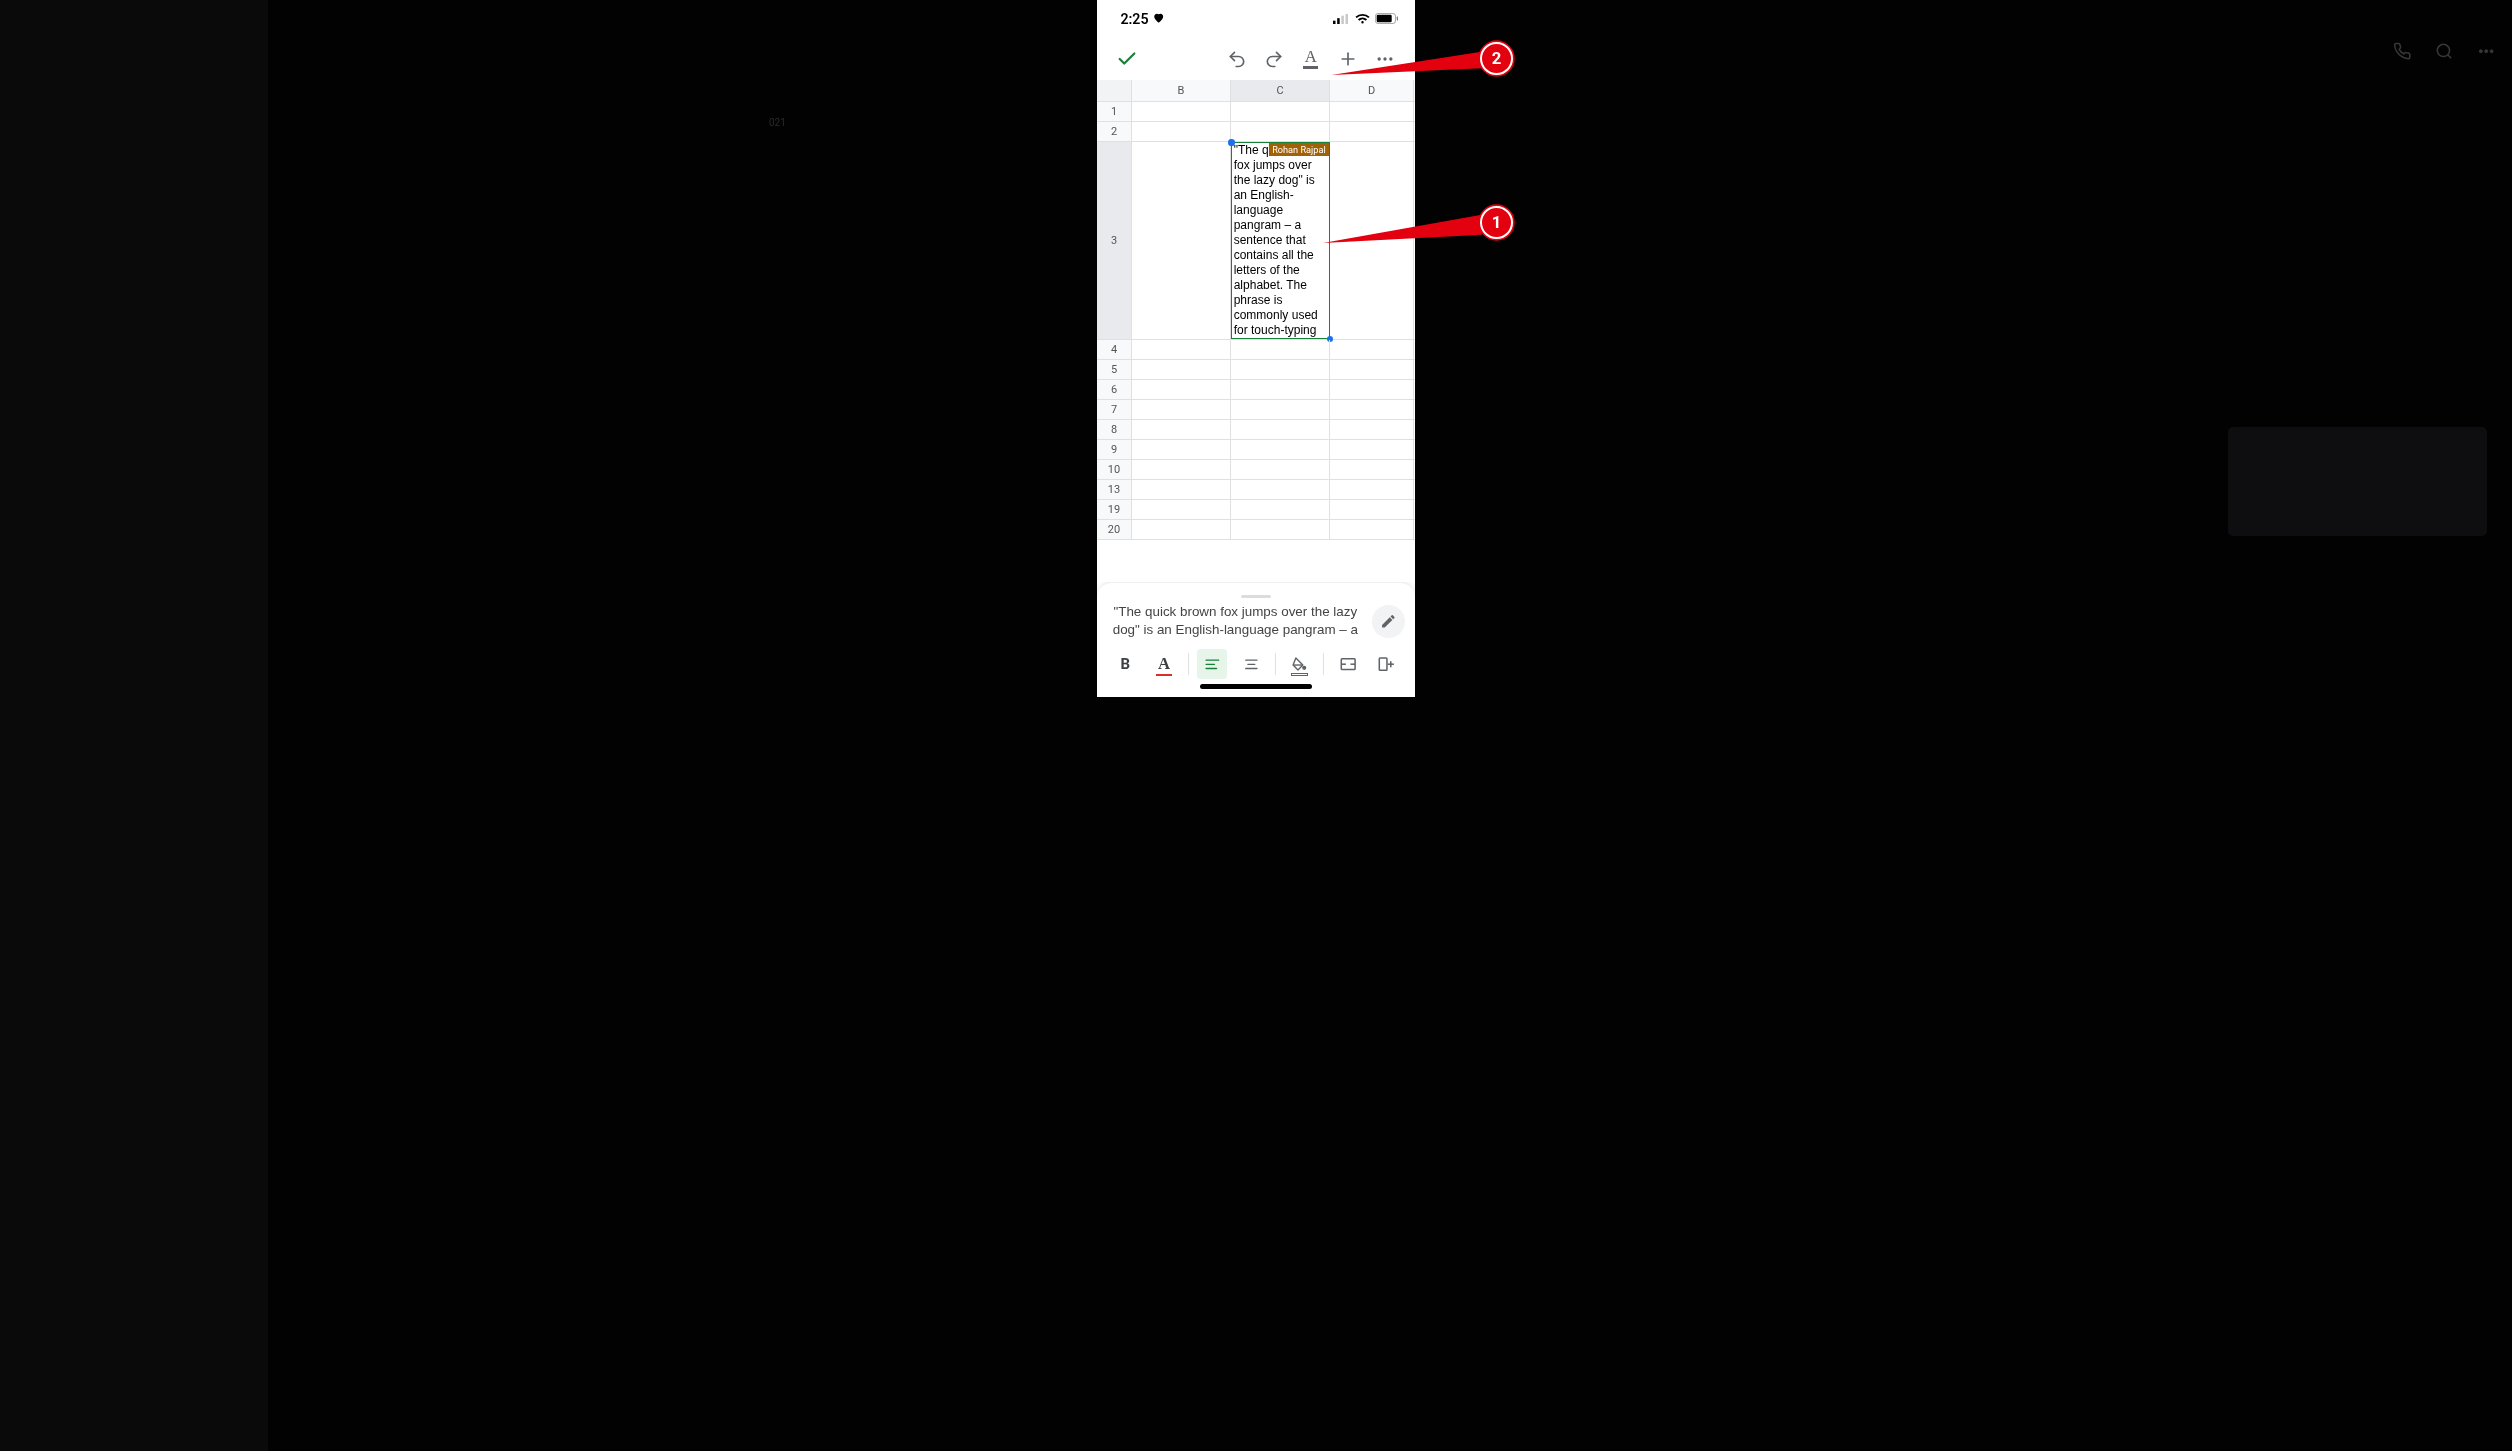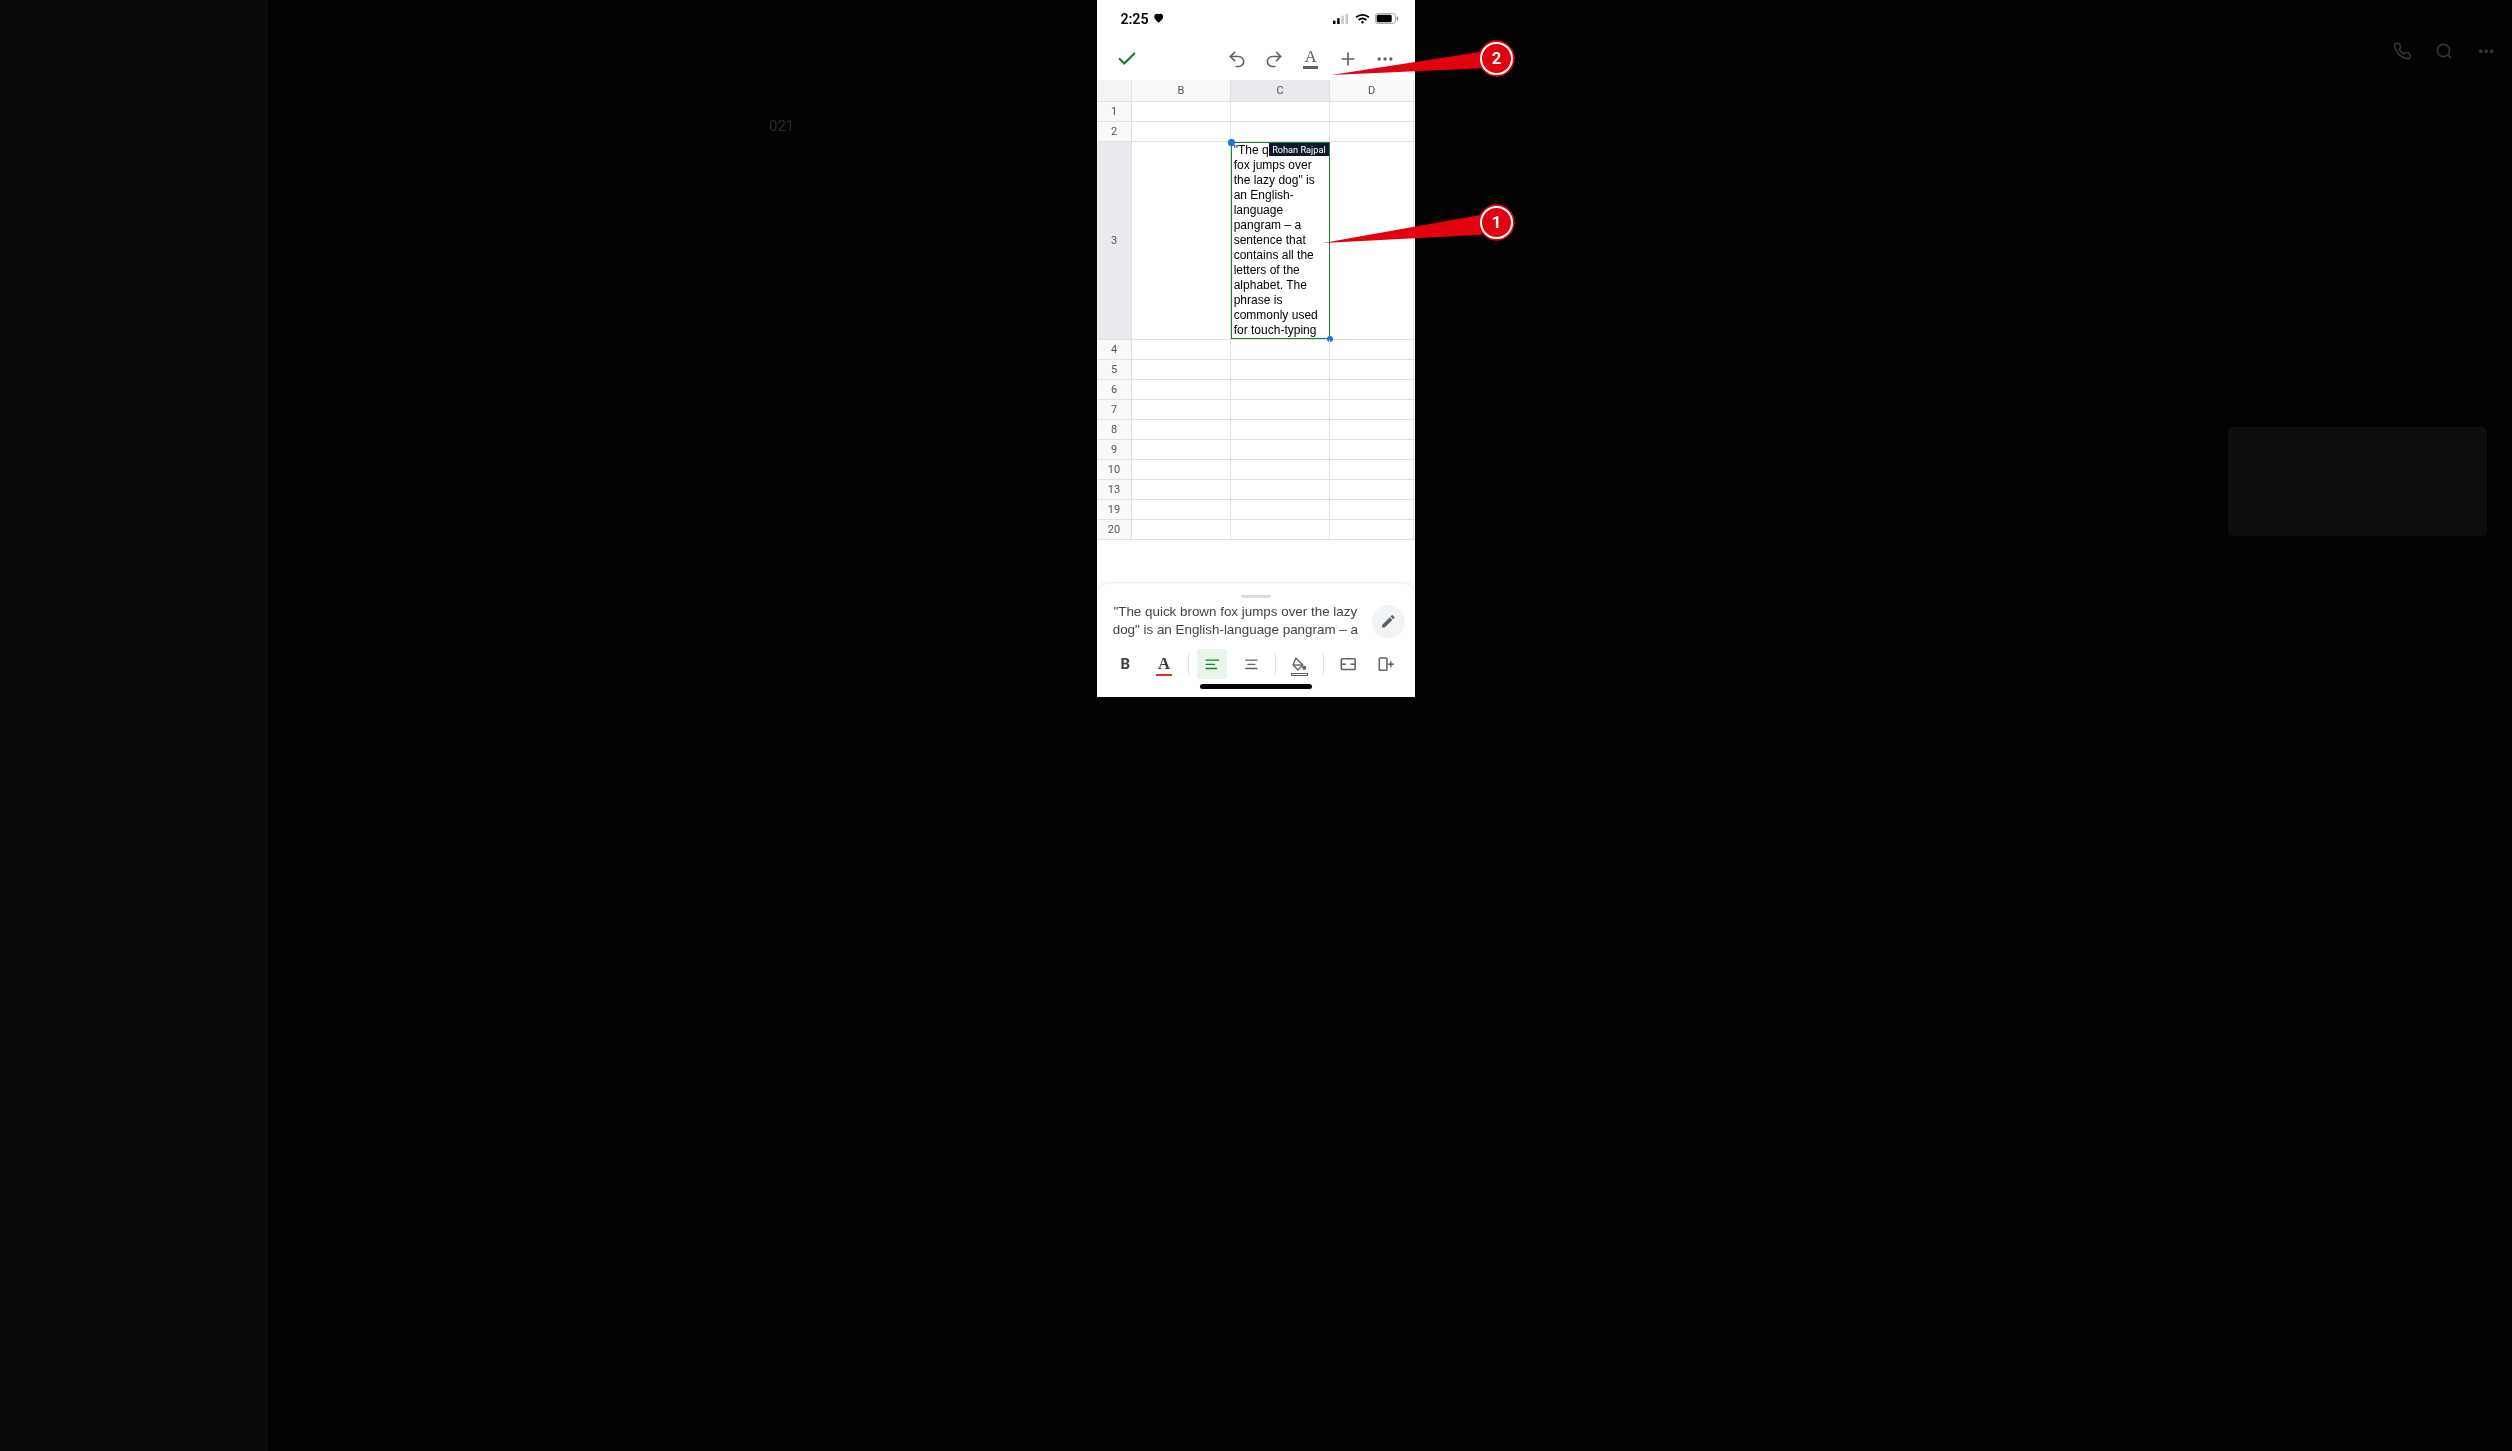--- a/index.html
+++ b/index.html
@@ -24,21 +24,21 @@
   .bg-right {
     position: absolute; right: 16.7px; top: 42px; display:flex; gap:23.4px; align-items:center;
     opacity:0.4;
   }
   .bg-right svg { stroke:#888; }
   .bg-card {
     position:absolute; right:25px; top:427px; width:259px; height:109px;
     background:#1a1a1d; border-radius:5px; opacity:0.5;
   }
   .bg-year {
-    position:absolute; left:769px; top:117px; color:#444; font-size:15px; opacity:0.6;
+    position:absolute; left:769px; top:117px; color:#444; font-size:10px; opacity:0.6;
   }
 
   
   .phone {
     position: absolute;
     left: 50%; top: 0;
     transform: translateX(-50%);
     width: 318px; height: 697px;
     background: #fff;
     display: flex; flex-direction: column;
@@ -89,21 +89,21 @@
     border:1.7px solid #188038; padding:0 1.7px;
     position:relative;
   }
   .cell.selected::before, .cell.selected::after {
     content:""; position:absolute; width:6.7px; height:6.7px; background:#1a73e8; border-radius:50%;
   }
   .cell.selected::before { left:-4.2px; top:-4.2px; }
   .cell.selected::after  { right:-4.2px; bottom:-4.2px; }
   .collab-tag {
     position:absolute; top:0; right:0;
-    background:#0f172a; color:#fff; font-size:9.2px; padding:0.8px 3.3px; white-space:nowrap;
+    background:#a16207; color:#fff; font-size:9.2px; padding:0.8px 3.3px; white-space:nowrap;
     z-index:2;
   }
   .cell-text { font-family: Arial, sans-serif; color:#000; line-height:1.25; font-size:12px;}
 
   
   .edit-panel {
     background:#fff;
     border-top:0.8px solid #eee;
     border-radius:15px 15px 0 0;
     box-shadow: 0 -0.8px 5px rgba(0,0,0,0.08);

